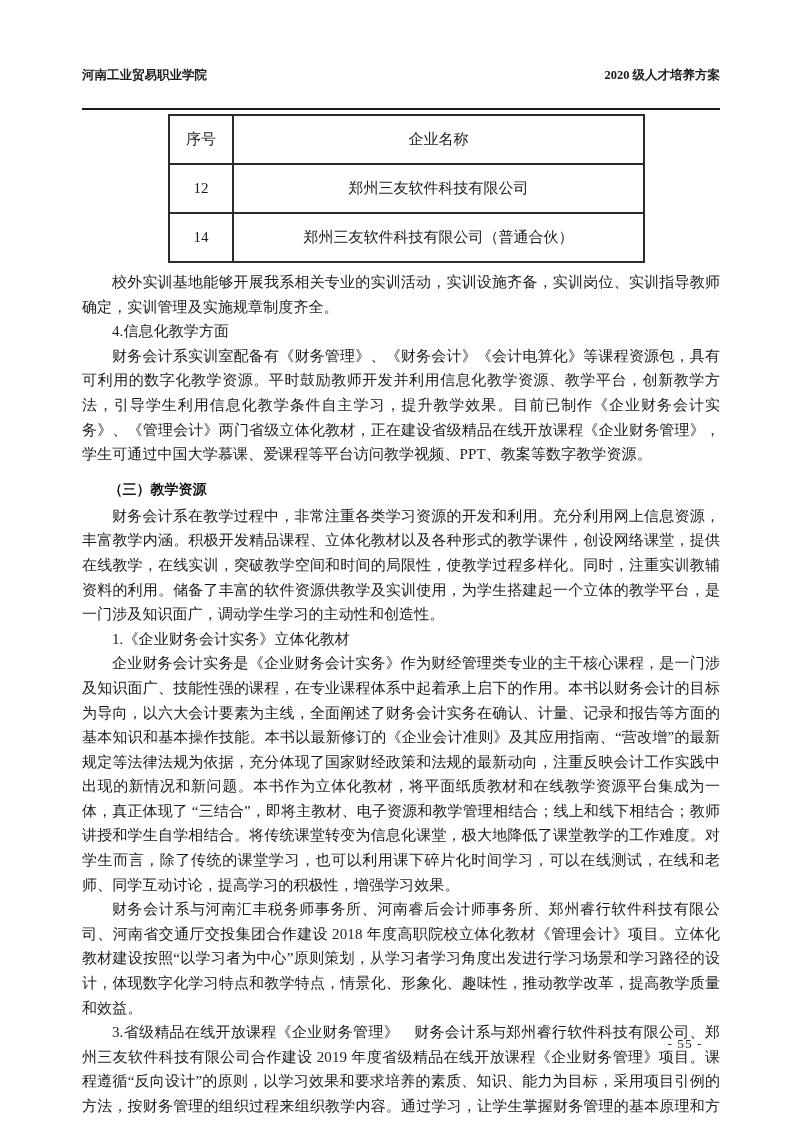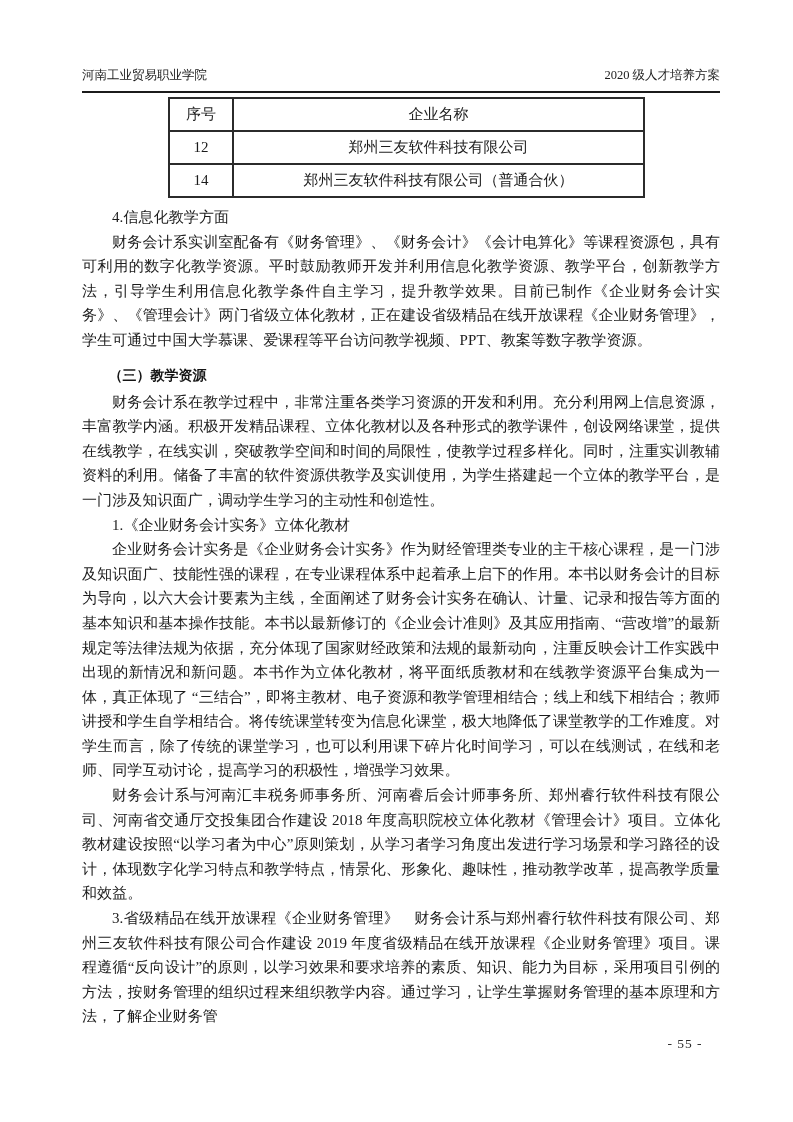--- a/index.html
+++ b/index.html
@@ -17,33 +17,34 @@
     left: 82px;
     top: 66px;
     width: 638px;
   }
   .doc-header {
     display: flex;
     justify-content: space-between;
     align-items: flex-end;
     font-size: 12.5px;
     line-height: 18px;
-    padding-bottom: 7px;
+    padding-bottom: 24px;
     border-bottom: 2px solid #1b1b1b;
+    font-weight: bold;
   }
   table.enterprise-table {
     border-collapse: collapse;
     margin: 4px 0 0 86px;
     table-layout: fixed;
   }
   table.enterprise-table th,
   table.enterprise-table td {
     border: 2px solid #2b2b2b;
     height: 31px;
-    padding: 0;
+    padding: 8px;
     font-size: 15px;
     font-weight: normal;
     text-align: center;
     vertical-align: middle;
   }
   .col-num  { width: 64px; }
   .col-name { width: 411px; }
   td.company-cell { text-align: left; padding-left: 13px; }
   .body-text { margin-top: 7px; }
   .body-text p {
@@ -103,20 +104,21 @@
           <td class="company-cell">郑州三友软件科技有限公司</td>
         </tr>
         <tr>
           <td>14</td>
           <td class="company-cell">郑州三友软件科技有限公司（普通合伙）</td>
         </tr>
       </tbody>
     </table>
 
     <div class="body-text">
+      <p>校外实训基地能够开展我系相关专业的实训活动，实训设施齐备，实训岗位、实训指导教师确定，实训管理及实施规章制度齐全。</p>
       <p>4.信息化教学方面</p>
       <p>财务会计系实训室配备有《财务管理》、《财务会计》《会计电算化》等课程资源包，具有可利用的数字化教学资源。平时鼓励教师开发并利用信息化教学资源、教学平台，创新教学方法，引导学生利用信息化教学条件自主学习，提升教学效果。目前已制作《企业财务会计实务》、《管理会计》两门省级立体化教材，正在建设省级精品在线开放课程《企业财务管理》，学生可通过中国大学慕课、爱课程等平台访问教学视频、PPT、教案等数字教学资源。</p>
 
       <h3 class="section-heading">（三）教学资源</h3>
 
       <p>财务会计系在教学过程中，非常注重各类学习资源的开发和利用。充分利用网上信息资源，丰富教学内涵。积极开发精品课程、立体化教材以及各种形式的教学课件，创设网络课堂，提供在线教学，在线实训，突破教学空间和时间的局限性，使教学过程多样化。同时，注重实训教辅资料的利用。储备了丰富的软件资源供教学及实训使用，为学生搭建起一个立体的教学平台，是一门涉及知识面广，调动学生学习的主动性和创造性。</p>
       <p>1.《企业财务会计实务》立体化教材</p>
       <p>企业财务会计实务是《企业财务会计实务》作为财经管理类专业的主干核心课程，是一门涉及知识面广、技能性强的课程，在专业课程体系中起着承上启下的作用。本书以财务会计的目标为导向，以六大会计要素为主线，全面阐述了财务会计实务在确认、计量、记录和报告等方面的基本知识和基本操作技能。本书以最新修订的《企业会计准则》及其应用指南、“营改增”的最新规定等法律法规为依据，充分体现了国家财经政策和法规的最新动向，注重反映会计工作实践中出现的新情况和新问题。本书作为立体化教材，将平面纸质教材和在线教学资源平台集成为一体，真正体现了 “三结合”，即将主教材、电子资源和教学管理相结合；线上和线下相结合；教师讲授和学生自学相结合。将传统课堂转变为信息化课堂，极大地降低了课堂教学的工作难度。对学生而言，除了传统的课堂学习，也可以利用课下碎片化时间学习，可以在线测试，在线和老师、同学互动讨论，提高学习的积极性，增强学习效果。</p>
       <p>财务会计系与河南汇丰税务师事务所、河南睿后会计师事务所、郑州睿行软件科技有限公司、河南省交通厅交投集团合作建设 2018 年度高职院校立体化教材《管理会计》项目。立体化教材建设按照“以学习者为中心”原则策划，从学习者学习角度出发进行学习场景和学习路径的设计，体现数字化学习特点和教学特点，情景化、形象化、趣味性，推动教学改革，提高教学质量和效益。</p>
       <p>3.省级精品在线开放课程《企业财务管理》　财务会计系与郑州睿行软件科技有限公司、郑州三友软件科技有限公司合作建设 2019 年度省级精品在线开放课程《企业财务管理》项目。课程遵循“反向设计”的原则，以学习效果和要求培养的素质、知识、能力为目标，采用项目引例的方法，按财务管理的组织过程来组织教学内容。通过学习，让学生掌握财务管理的基本原理和方法，了解企业财务管</p>

